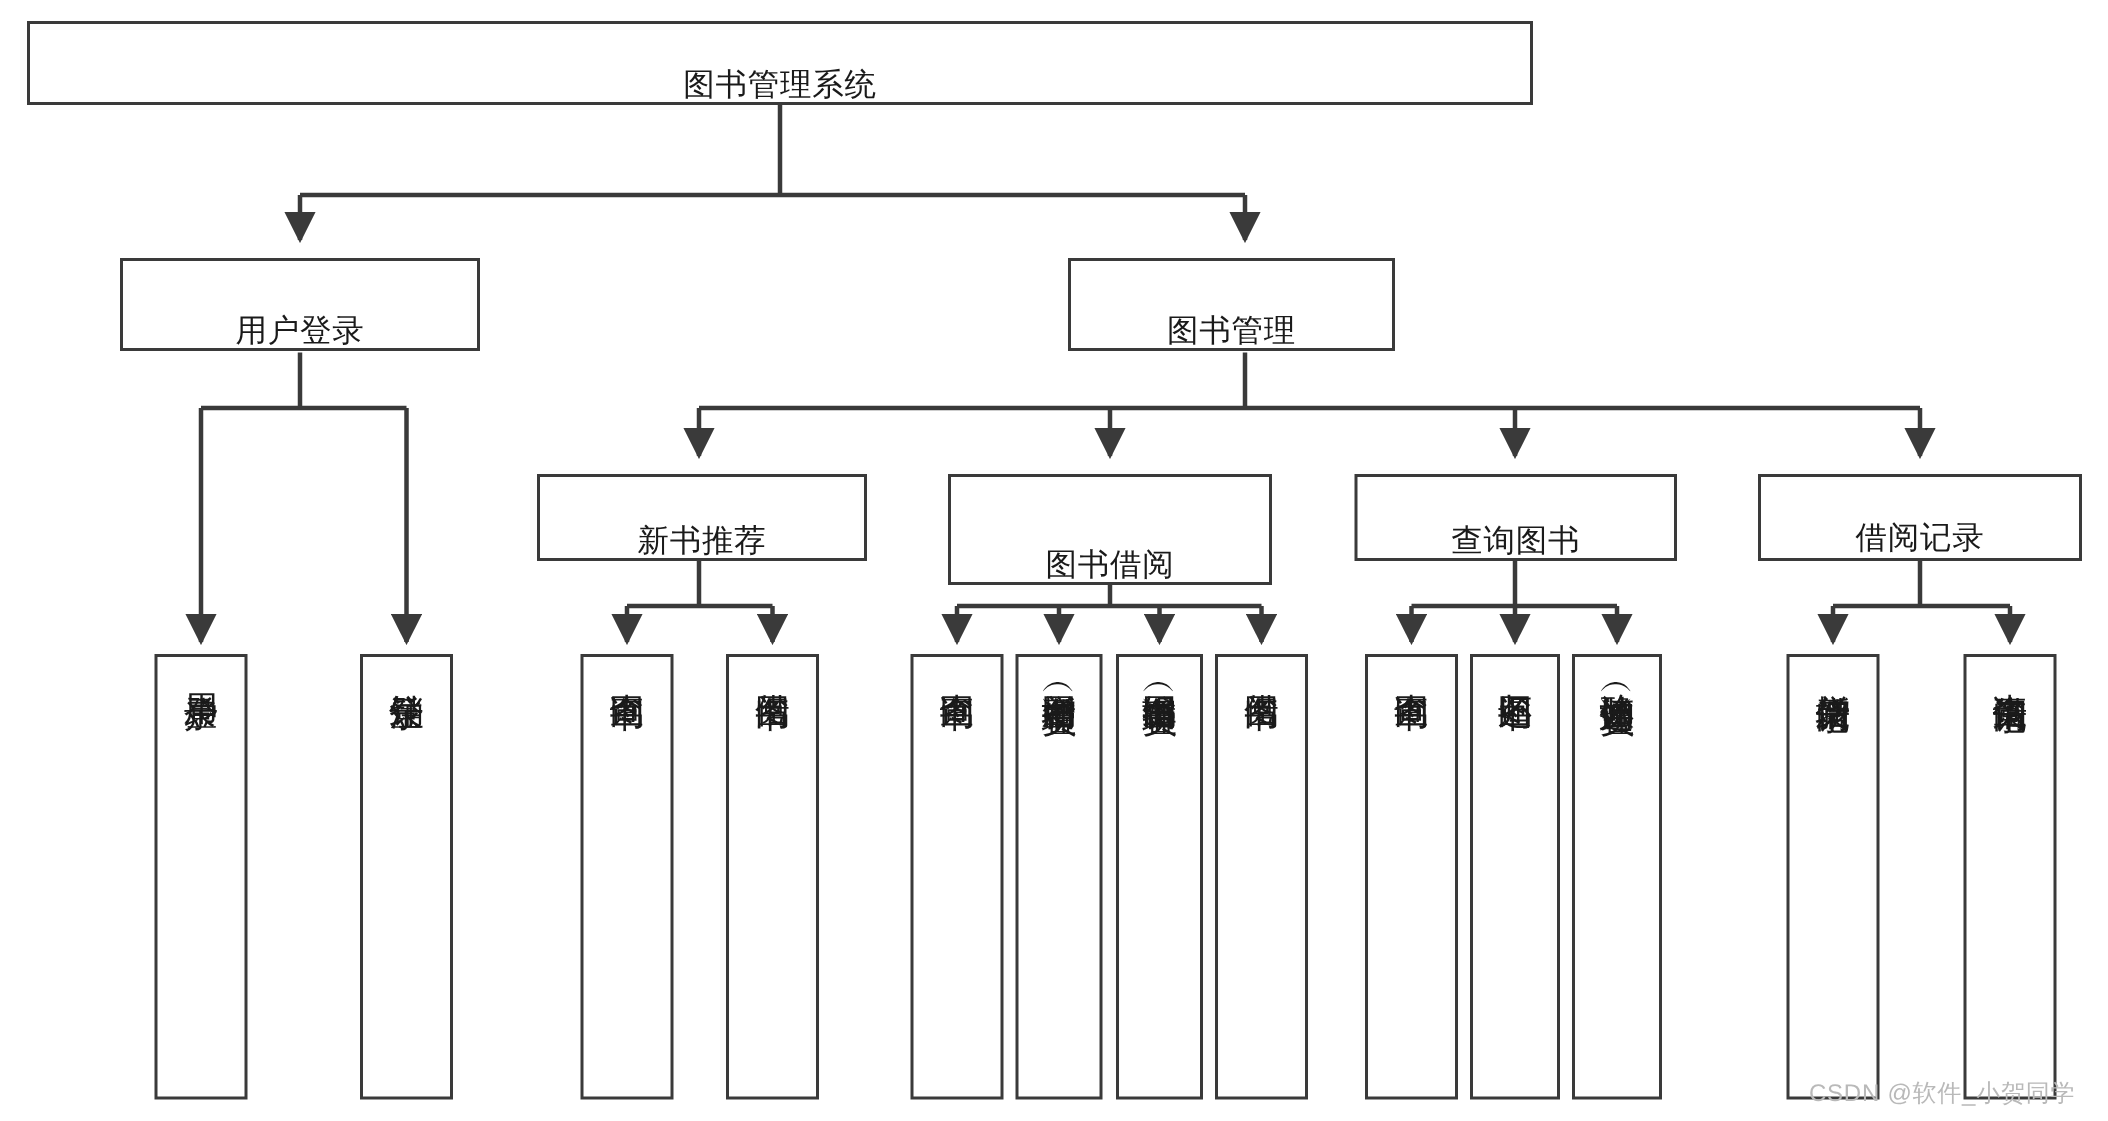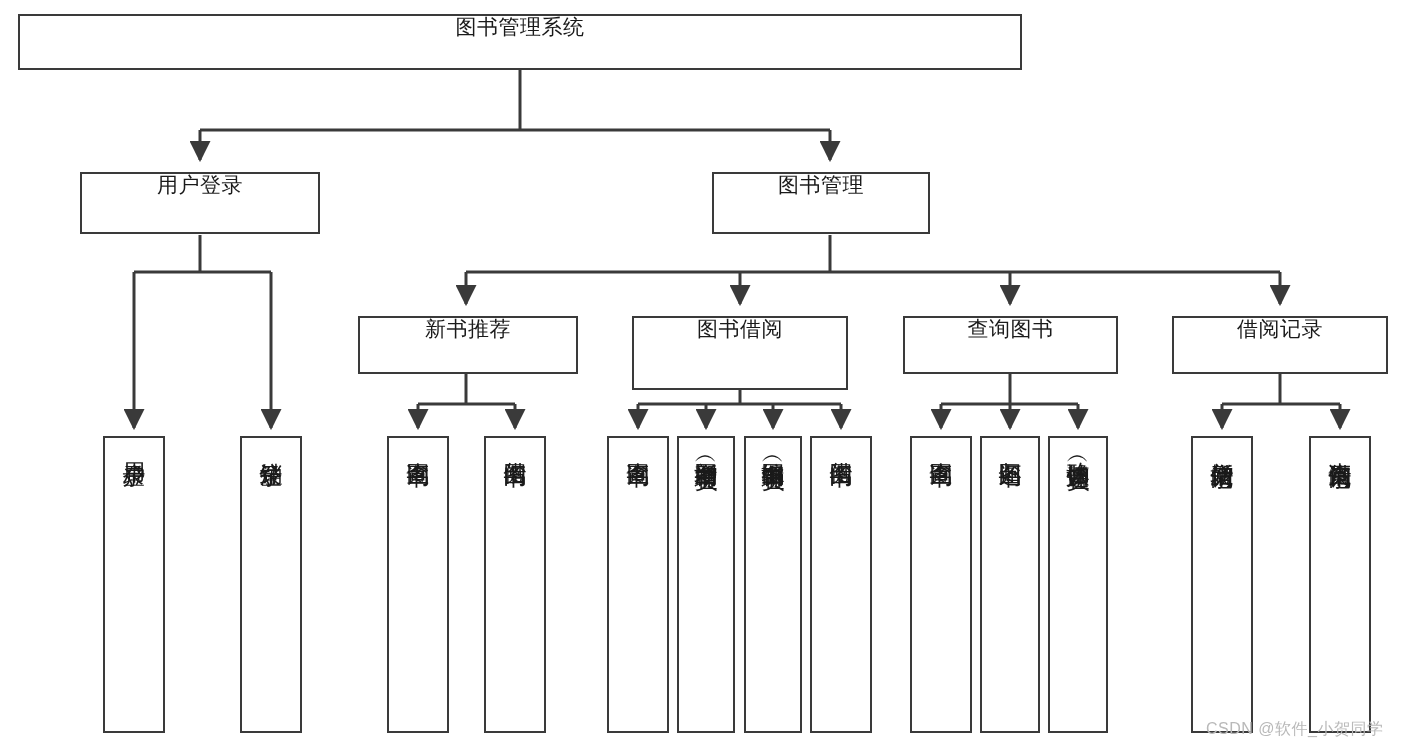--- a/index.html
+++ b/index.html
@@ -24,21 +24,21 @@
     width: 1405px;
     height: 747px;
     pointer-events: none;
   }
   .node {
     position: absolute;
     box-sizing: border-box;
     border: 2px solid #3a3a3a;
     background: #ffffff;
     display: flex;
-    align-items: flex-start;
+    align-items: flex-end;
     justify-content: center;
     color: #1a1a1a;
   }
   .node .label {
     display: block;
     text-align: center;
     line-height: 1.06;
   }
   
   .node.horiz .label {
@@ -134,21 +134,21 @@
 
   <div class="node horiz" style="left:358px; top:316px; width:220px; height:58px;">
     <span class="label">新书推荐</span>
   </div>
   <div class="node horiz" style="left:632px; top:316px; width:216px; height:74px;">
     <span class="label">图书借阅</span>
   </div>
   <div class="node horiz" style="left:903px; top:316px; width:215px; height:58px;">
     <span class="label">查询图书</span>
   </div>
-  <div class="node horiz" style="left:1172px; top:316px; width:216px; height:58px;">
+  <div class="node horiz" style="left:1172px; top:316px; width:216px; height:58px;font-family:Liberation Mono, monospace;">
     <span class="label">借阅记录</span>
   </div>
 
   <div class="node vert" style="left:103px; top:436px; width:62px; height:297px;">
     <span class="label">用户登录</span>
   </div>
   <div class="node vert" style="left:240px; top:436px; width:62px; height:297px;">
     <span class="label">注销登录</span>
   </div>
 

